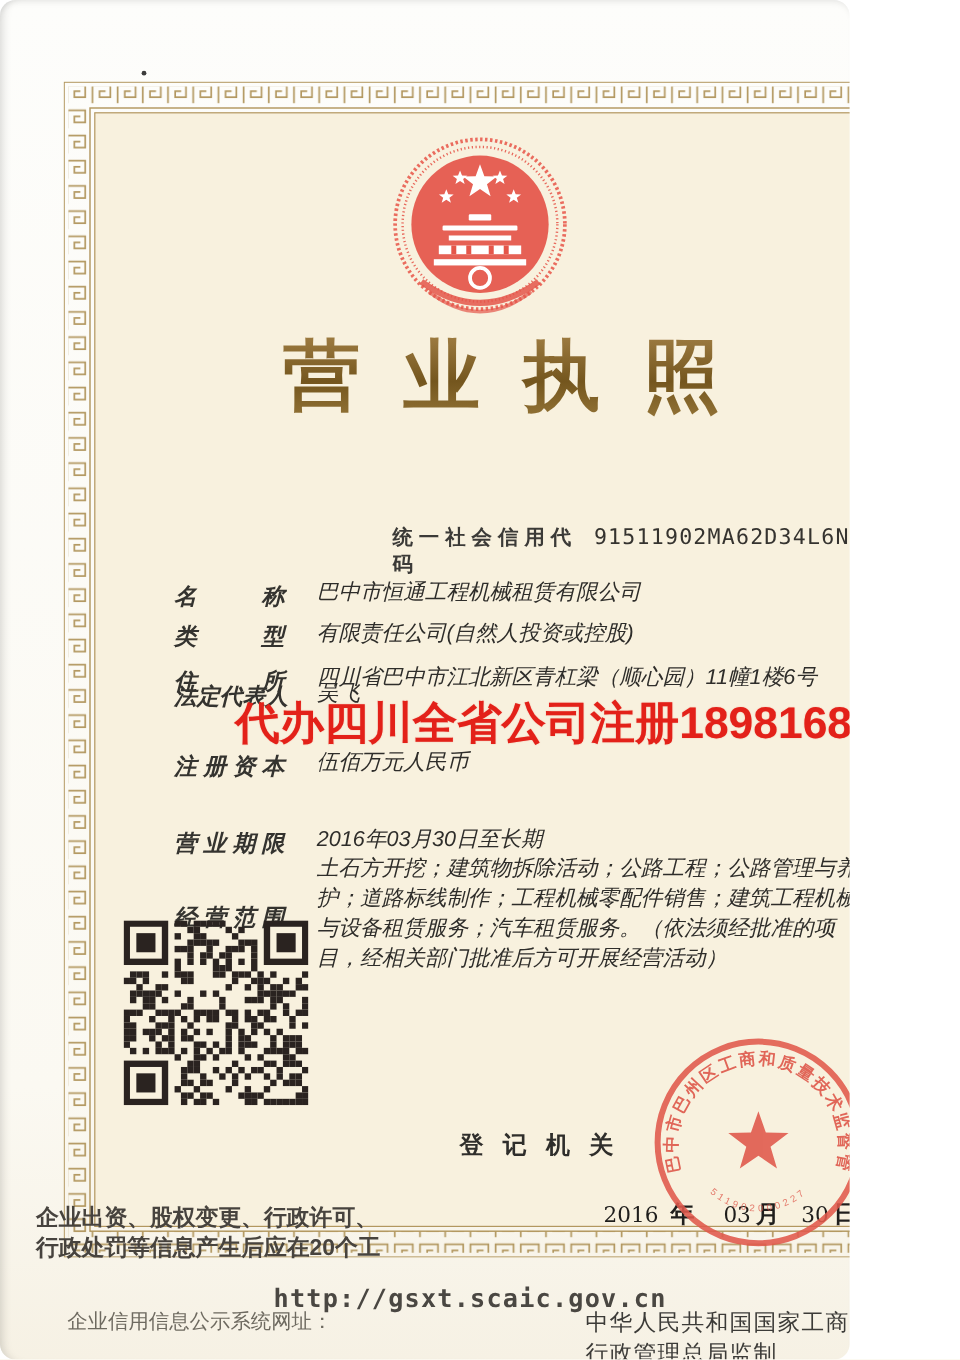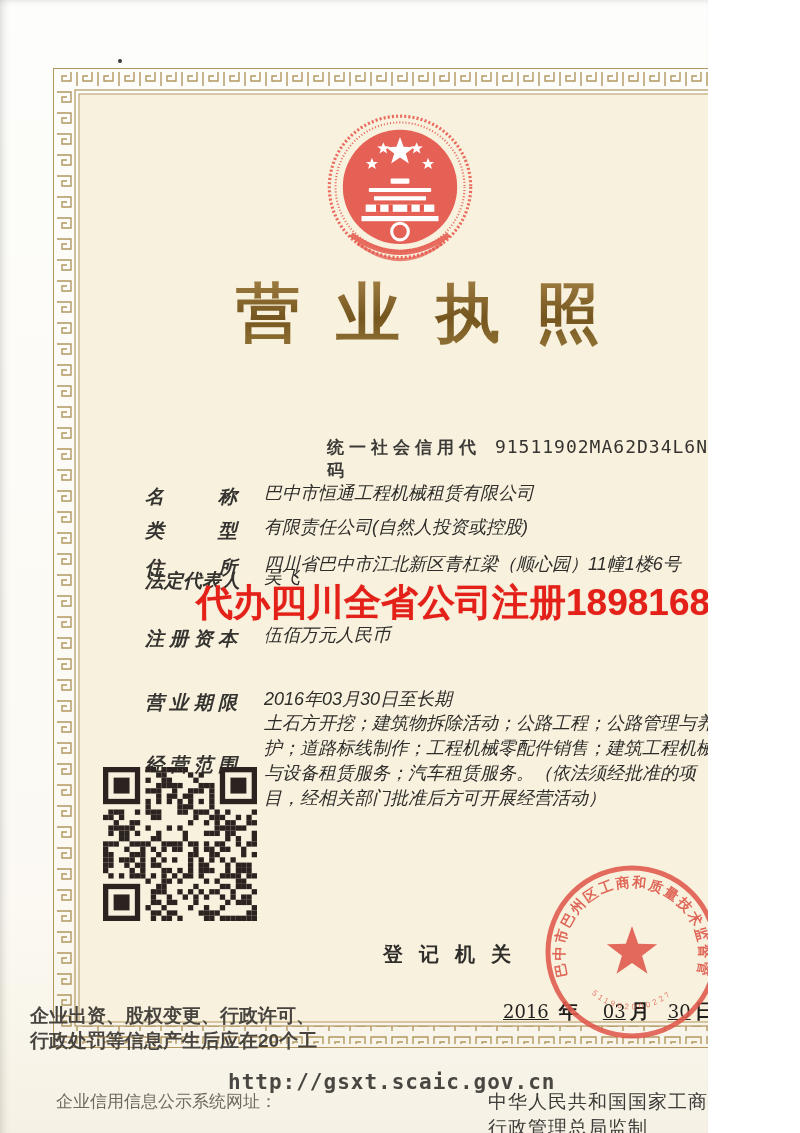--- a/index.html
+++ b/index.html
@@ -1,19 +1,19 @@
 <!DOCTYPE html>
 <html><head>
 <meta charset="utf-8">
 <style>
   html,body{margin:0;padding:0;}
   body{width:800px;height:1133px;font-family:"Liberation Sans",sans-serif;}
   #page{position:relative;width:708px;height:1133px;overflow:hidden;
         background:linear-gradient(180deg,#fdfdfb 0%,#fbf9f2 80%,#f6f1e4 100%);
-        box-shadow:inset 8px 0 8px -6px rgba(0,0,0,.15), inset 0 5px 6px -4px rgba(0,0,0,.10);}
+        box-shadow:inset 8px 0 8px -6px rgba(0,0,0,.15), inset 0 5px 6px -4px rgba(0,0,0,.10);border-radius:13px;}
   .abs{position:absolute;}
 
   
   #frame{left:53px;top:68px;z-index:1;}
 
   
   #emblem{left:322px;top:112px;z-index:2;}
 
   
   .title{left:0;top:270px;width:800px;text-align:center;font-size:64px;font-weight:bold;
@@ -38,21 +38,21 @@
   .watermark{left:196px;top:578px;font-size:37px;font-weight:bold;color:#e32119;z-index:6;
              white-space:nowrap;letter-spacing:0px;text-shadow:0 0 1px rgba(227,33,25,.4);}
 
   
   #qr{left:103px;top:767px;z-index:2;}
 
   
   .reg-label{left:383px;top:941px;font-size:20px;font-weight:600;letter-spacing:16px;color:#2f2e2b;z-index:2;white-space:nowrap;}
   #seal{left:542px;top:862px;z-index:5;}
   .date-line{left:503px;top:998px;display:flex;align-items:baseline;z-index:3;color:#1f1e1c;}
-  .date-num{font-family:"DejaVu Serif",serif;font-size:18px;text-decoration:underline;}
+  .date-num{font-family:"DejaVu Serif",serif;font-size:18px;}
   .date-cjk{font-size:20px;font-weight:bold;}
   .mr10{margin-right:10px}.mr24{margin-right:24px}.mr4{margin-right:4px}.mr18{margin-right:18px}
 
   
   .notice{left:30px;top:1003px;width:345px;font-size:19px;font-weight:bold;color:#47433e;line-height:25px;z-index:3;}
   .pub-label{left:56px;top:1090px;font-size:17px;color:#6e6a60;z-index:3;}
   .pub-url{left:228px;top:1070px;font-family:"DejaVu Sans Mono",monospace;font-size:21px;font-weight:bold;
            letter-spacing:1px;color:#4a4742;z-index:3;}
   .made-by{left:488px;top:1089px;font-size:19px;color:#3c3b38;z-index:3;letter-spacing:1px;}
   .speck{left:118px;top:59px;width:4px;height:4px;background:#3c3c3c;border-radius:50%;z-index:2;}

